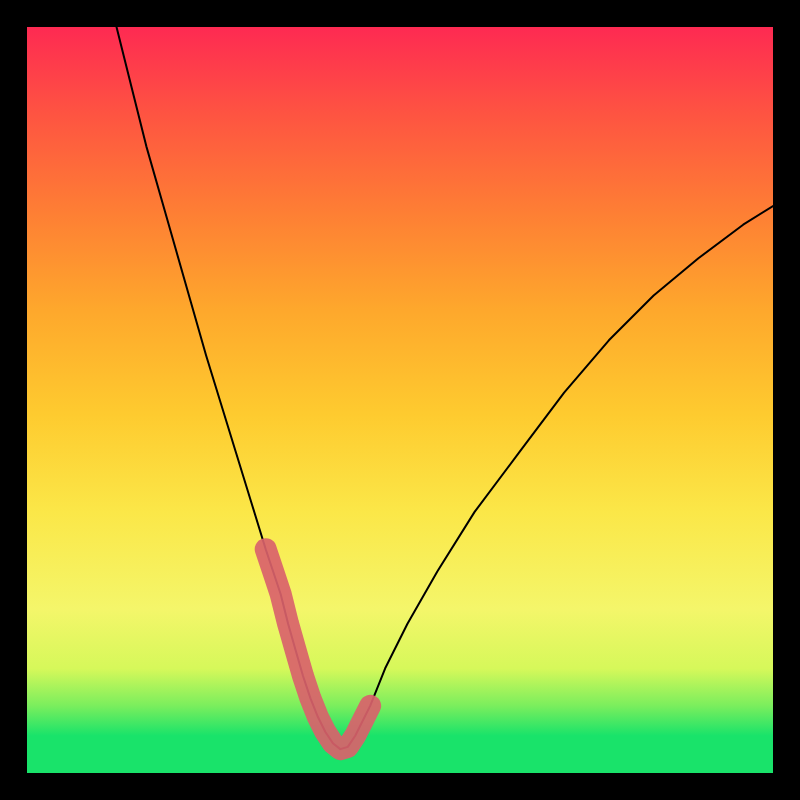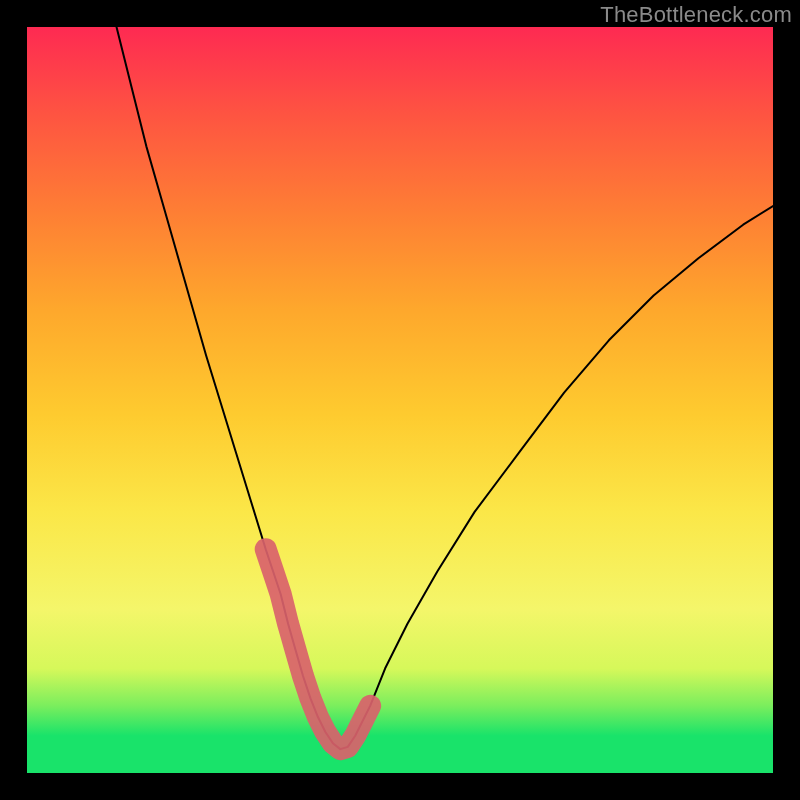--- a/index.html
+++ b/index.html
@@ -35,21 +35,20 @@
     color: #8a8a8a;
     letter-spacing: 0.2px;
     user-select: none;
   }
   svg { display: block; }
 </style>
 </head>
 <body>
 
 <div class="frame">
-  <div class="watermark">TheBottleneck.com</div>
   <div class="plot">
     <svg id="chart-svg" width="746" height="746" viewBox="0 0 746 746" preserveAspectRatio="none">
         <defs>
           <linearGradient id="bg-grad" x1="0" y1="0" x2="0" y2="1">
             <stop offset="0.00%" stop-color="#fe2a52"></stop>
             <stop offset="12.00%" stop-color="#fe5541"></stop>
             <stop offset="25.00%" stop-color="#fe7f34"></stop>
             <stop offset="38.00%" stop-color="#fea82c"></stop>
             <stop offset="52.00%" stop-color="#fecb2f"></stop>
             <stop offset="65.00%" stop-color="#fbe748"></stop>

